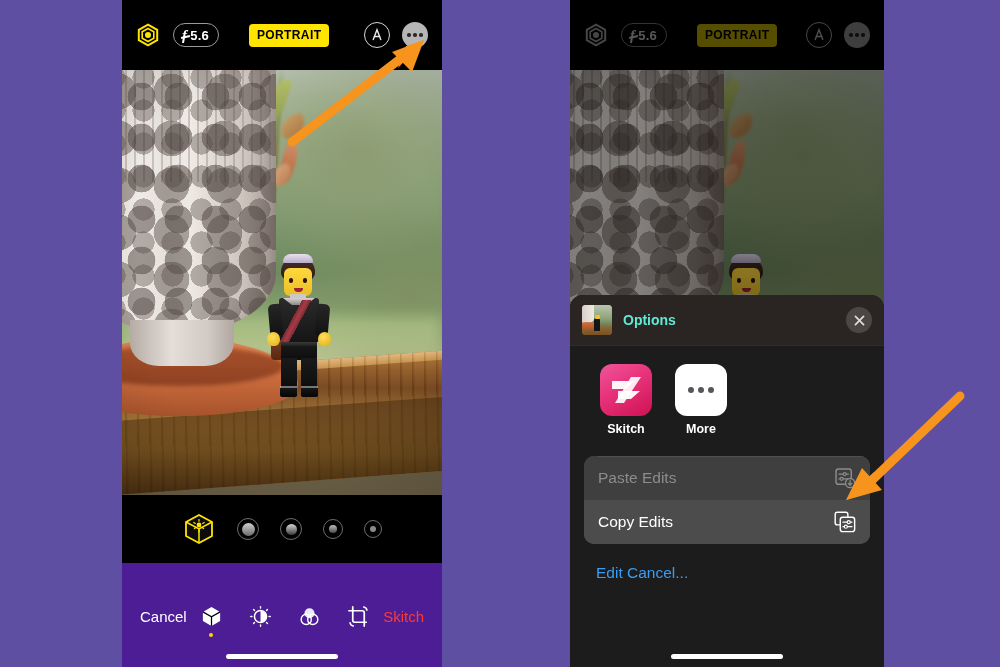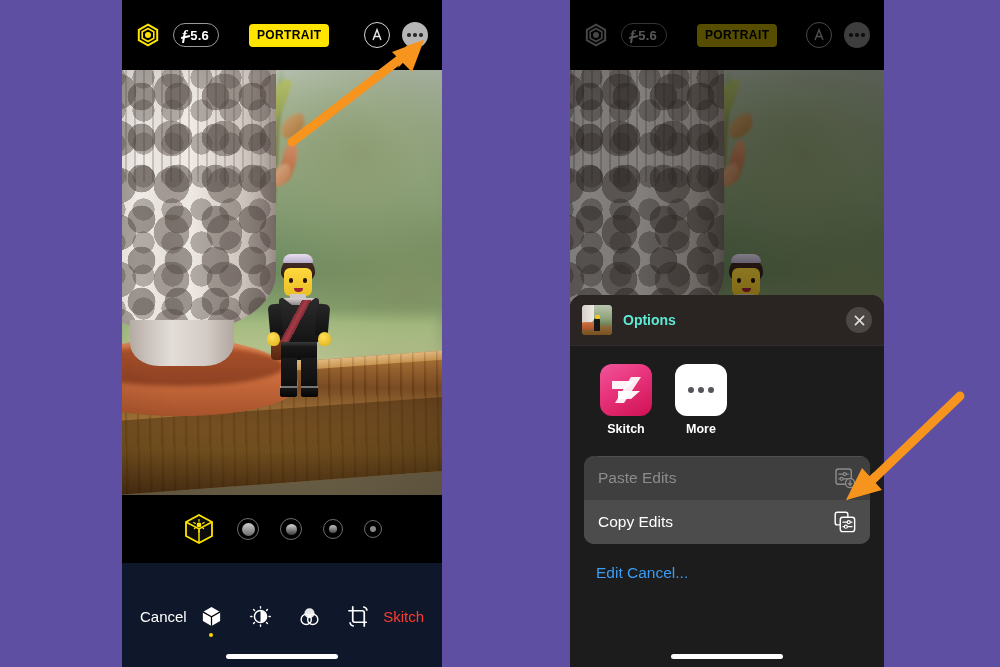--- a/index.html
+++ b/index.html
@@ -351,21 +351,21 @@
   .lt-o1 i { width: 13px; height: 13px; background: linear-gradient(180deg,#cfcfcf,#6a6a6a); }
   .lt-o2 i { width: 11px; height: 11px; background: linear-gradient(180deg,#d6d6d6,#3a3a3a); }
   .lt-o3 { width: 20px; height: 20px; }
   .lt-o3 i { width: 8px; height: 8px; background: linear-gradient(180deg,#bdbdbd,#4a4a4a); }
   .lt-o4 { width: 18px; height: 18px; }
   .lt-o4 i { width: 6px; height: 6px; background:#8a8a8a; }
 
   
   .edit-toolbar {
     position:absolute; left:0; right:0; top: 563px; height: 104px;
-    background:#0f172a;
+    background:#4c1d95;
     z-index: 5;
     text-align: center;
   }
   .tb-row {
     position:absolute; left: 0; right: 0; top: 40px;
     display:flex; align-items:center; justify-content: space-between;
     padding: 0 18px;
   }
   .tb-cancel { color:#fff; font-size: 15px; }
   .tb-revert { color:#ff3b30; font-size: 15px; }

